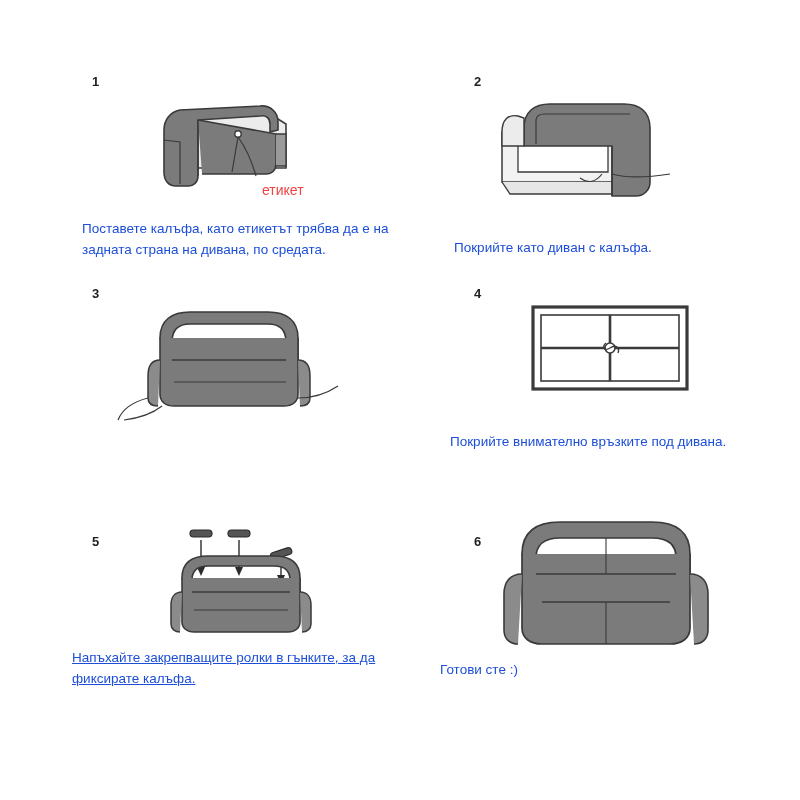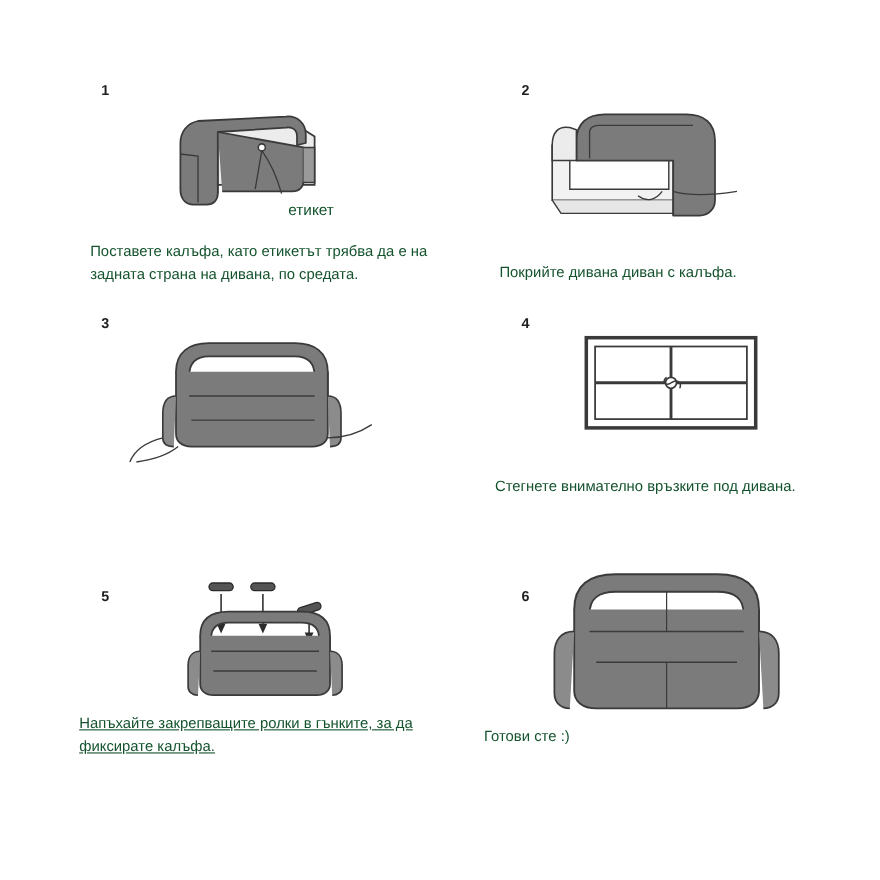--- a/index.html
+++ b/index.html
@@ -30,29 +30,29 @@
     color: #1f1f1f;
     letter-spacing: 0.5px;
   }
   .art {
     position: absolute;
   }
   .caption {
     position: absolute;
     font-size: 13.5px;
     line-height: 1.55;
-    color: #14532d;
+    color: #1d4ed8;
   }
   .caption.center {
     text-align: left;
   }
   .label-tag {
     position: absolute;
     font-size: 14px;
-    color: #14532d;
+    color: #ef4444;
   }
   svg { display: block; overflow: visible; }
 </style>
 </head>
 <body>
 
 <div class="sheet">
 
   <div class="step" style="left:0;top:0;width:400px;height:270px;">
     <div class="step-num" style="left:92px;top:74px;">1</div>
@@ -97,21 +97,21 @@
         <path d="M128 60 L128 110" fill="none" stroke="#3a3a3a" stroke-width="1.4"></path>
         <path d="M52 58 L52 34 C52 30 56 28 60 28 L146 28" fill="none" stroke="#3a3a3a" stroke-width="1.2"></path>
 
         <path d="M18 46 C18 34 24 28 34 30 L40 32 L40 60 L18 60 Z" fill="#ececec" stroke="#3a3a3a" stroke-width="1.4"></path>
 
         <path d="M128 88 C142 92 160 92 186 88" fill="none" stroke="#3a3a3a" stroke-width="1.2"></path>
         <path d="M96 92 C104 98 112 96 118 88" fill="none" stroke="#3a3a3a" stroke-width="1.2"></path>
       </svg>
     </div>
 
-    <div class="caption" style="left:54px;top:238px;width:320px;">Покрийте дивана диван с калъфа.</div>
+    <div class="caption" style="left:54px;top:238px;width:320px;">Покрийте като диван с калъфа.</div>
   </div>
 
   <div class="step" style="left:0;top:270px;width:400px;height:200px;">
     <div class="step-num" style="left:92px;top:16px;">3</div>
 
     <div class="art" style="left:118px;top:28px;">
       <svg width="220" height="130" viewBox="0 0 220 130">
 
         <path d="M42 40 C42 22 54 14 72 14 L150 14 C168 14 180 22 180 40 L180 62
                  L168 62 L168 44 C168 32 162 26 150 26 L72 26 C60 26 54 32 54 44 L54 62 Z" fill="#7b7b7b" stroke="#3a3a3a" stroke-width="1.6" stroke-linejoin="round"></path>
@@ -137,21 +137,21 @@
         <rect x="3" y="3" width="154" height="82" fill="#ffffff" stroke="#3a3a3a" stroke-width="3.2"></rect>
         <rect x="11" y="11" width="138" height="66" fill="#ffffff" stroke="#3a3a3a" stroke-width="1.6"></rect>
         <path d="M80 11 L80 77" fill="none" stroke="#3a3a3a" stroke-width="2.6"></path>
         <path d="M11 44 L149 44" fill="none" stroke="#3a3a3a" stroke-width="2.6"></path>
         <circle cx="80" cy="44" r="5" fill="#ffffff" stroke="#3a3a3a" stroke-width="1.6"></circle>
         <path d="M80 44 C86 40 90 44 88 49" fill="none" stroke="#3a3a3a" stroke-width="1.4"></path>
         <path d="M80 44 C74 48 72 42 76 39" fill="none" stroke="#3a3a3a" stroke-width="1.4"></path>
       </svg>
     </div>
 
-    <div class="caption" style="left:50px;top:162px;width:330px;">Стегнете внимателно връзките под дивана.</div>
+    <div class="caption" style="left:50px;top:162px;width:330px;">Покрийте внимателно връзките под дивана.</div>
   </div>
 
   <div class="step" style="left:0;top:500px;width:400px;height:220px;">
     <div class="step-num" style="left:92px;top:34px;">5</div>
 
     <div class="art" style="left:150px;top:22px;">
       <svg width="190" height="120" viewBox="0 0 190 120">
 
         <rect x="40" y="8" width="22" height="7" rx="3.5" fill="#555555" stroke="#2b2b2b" stroke-width="1.2"></rect>
         <rect x="78" y="8" width="22" height="7" rx="3.5" fill="#555555" stroke="#2b2b2b" stroke-width="1.2"></rect>

